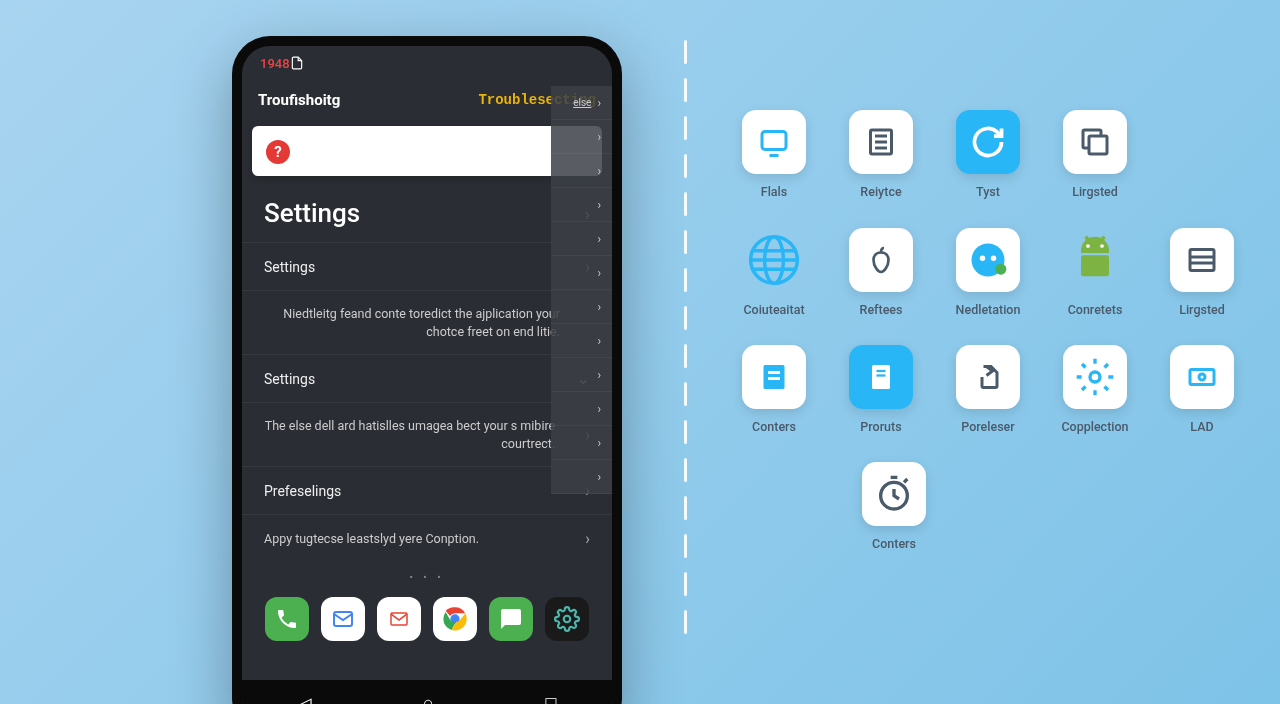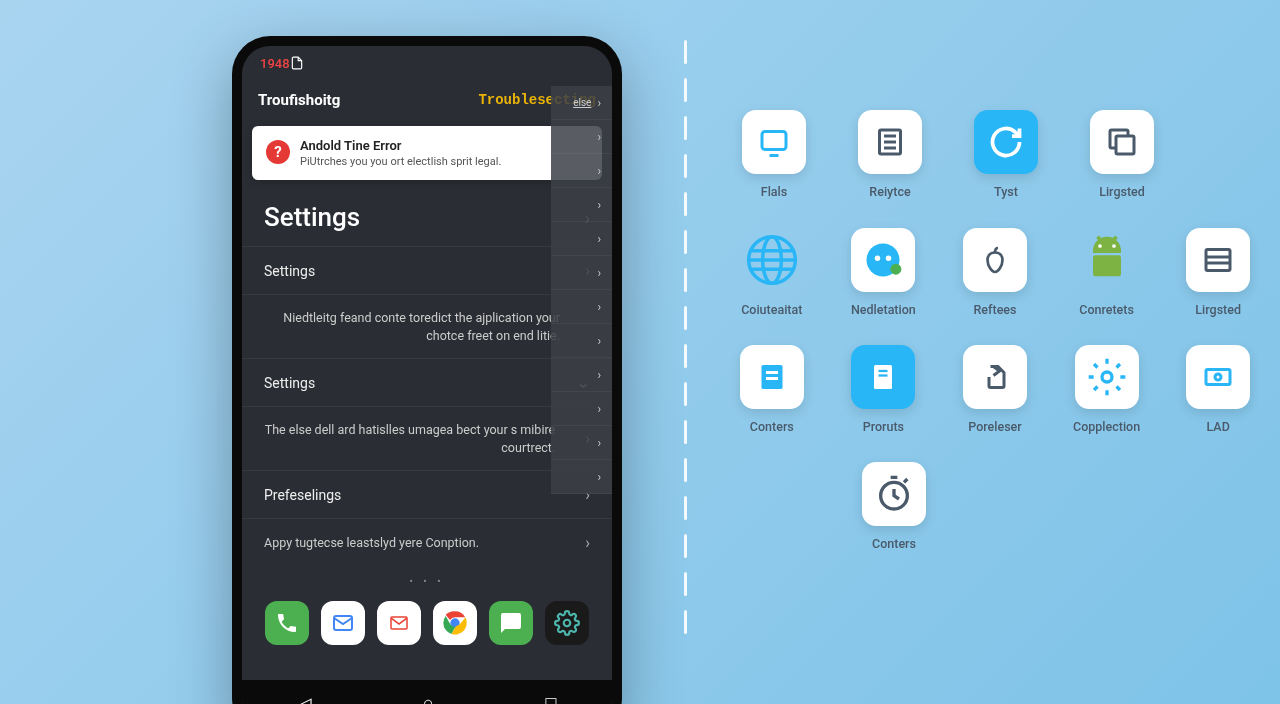--- a/index.html
+++ b/index.html
@@ -47,21 +47,21 @@
 
 .nav-bar { position: absolute; bottom: 0; left: 0; right: 0; height: 46px; display: flex; align-items: center; justify-content: space-around; background: #0a0a0a; }
 .nav-btn { color: #fff; font-size: 18px; }
 
 
 .divider { position: absolute; left: 684px; top: 40px; bottom: 40px; width: 3px; }
 .dash { width: 3px; height: 24px; background: #fff; margin-bottom: 14px; border-radius: 2px; opacity: 0.9; }
 
 
 .grid { position: absolute; left: 730px; top: 110px; width: 530px; }
-.grid-row { display: flex; gap: 28px; margin-bottom: 28px; align-items: flex-start; }
+.grid-row { display: flex; gap: 19px; margin-bottom: 28px; align-items: flex-start; }
 .app { display: flex; flex-direction: column; align-items: center; width: 88px; }
 .app-icon { width: 64px; height: 64px; background: #fff; border-radius: 14px; display: flex; align-items: center; justify-content: center; box-shadow: 0 4px 12px rgba(0,0,0,0.12); }
 .app-icon.blue { background: #29b6f6; }
 .app-label { margin-top: 10px; font-size: 12.5px; color: #4a5a6a; text-align: center; font-weight: 500; }
 .app-label.double { line-height: 1.3; }
 
 svg { display: block; }
 </style>
 </head>
 <body>
@@ -81,24 +81,20 @@
       </div>
     </div>
 
     <div class="tabs">
       <span class="tab-left">Troufishoitg</span>
       <span class="tab-right">Troublesecting</span>
     </div>
 
     <div class="error-card">
       <div class="error-icon">?</div>
-      <div>
-        <div class="error-title">Andold Tine Error</div>
-        <div class="error-sub">PiUtrches you you ort electlish sprit legal.</div>
-      </div>
     </div>
 
     <div class="settings-heading">
       <span>Settings</span>
       <span class="chev">›</span>
     </div>
 
     <div class="row">
       <span class="row-label">Settings</span>
       <span class="chev">›</span>
@@ -284,38 +280,38 @@
             <circle cx="12" cy="12" r="10"></circle>
             <ellipse cx="12" cy="12" rx="4" ry="10"></ellipse>
             <line x1="2" y1="12" x2="22" y2="12"></line>
             <path d="M3 8h18M3 16h18"></path>
           </svg>
         </div>
       <div class="app-label">Coiuteaitat</div>
     </div>
     <div class="app">
       <div class="app-icon">
+          <svg width="36" height="36" viewBox="0 0 24 24" fill="none" stroke="#4a5a6a" stroke-width="1.8">
+            <path d="M12 7c-3 0-5 2-5 5 0 4 3 8 5 8s5-4 5-8c0-3-2-5-5-5z"></path>
+            <path d="M12 7c0-2 1-3 2-3"></path>
+          </svg>
+        </div>
+      <div class="app-label">Reftees</div>
+    </div>
+    <div class="app">
+      <div class="app-icon">
           <svg width="44" height="44" viewBox="0 0 24 24">
             <circle cx="12" cy="12" r="9" fill="#29b6f6"></circle>
             <circle cx="9" cy="11" r="1.5" fill="#fff"></circle>
             <circle cx="15" cy="11" r="1.5" fill="#fff"></circle>
             <path d="M16 8l2-2M18 12h2" stroke="#29b6f6" stroke-width="2"></path>
             <circle cx="19" cy="17" r="3" fill="#4caf50"></circle>
           </svg>
         </div>
       <div class="app-label">Nedletation</div>
-    </div>
-    <div class="app">
-      <div class="app-icon">
-          <svg width="36" height="36" viewBox="0 0 24 24" fill="none" stroke="#4a5a6a" stroke-width="1.8">
-            <path d="M12 7c-3 0-5 2-5 5 0 4 3 8 5 8s5-4 5-8c0-3-2-5-5-5z"></path>
-            <path d="M12 7c0-2 1-3 2-3"></path>
-          </svg>
-        </div>
-      <div class="app-label">Reftees</div>
     </div>
     <div class="app">
       <div class="app-icon" style="background:transparent;box-shadow:none">
           <svg width="56" height="56" viewBox="0 0 24 24" fill="#7cb342">
             <path d="M6 8a6 6 0 0 1 12 0v1H6V8z"></path>
             <rect x="6" y="10" width="12" height="9" rx="1"></rect>
             <circle cx="9" cy="6" r="0.8" fill="#fff"></circle>
             <circle cx="15" cy="6" r="0.8" fill="#fff"></circle>
             <line x1="8" y1="2" x2="9.5" y2="4" stroke="#7cb342" stroke-width="1.5"></line>
             <line x1="16" y1="2" x2="14.5" y2="4" stroke="#7cb342" stroke-width="1.5"></line>

